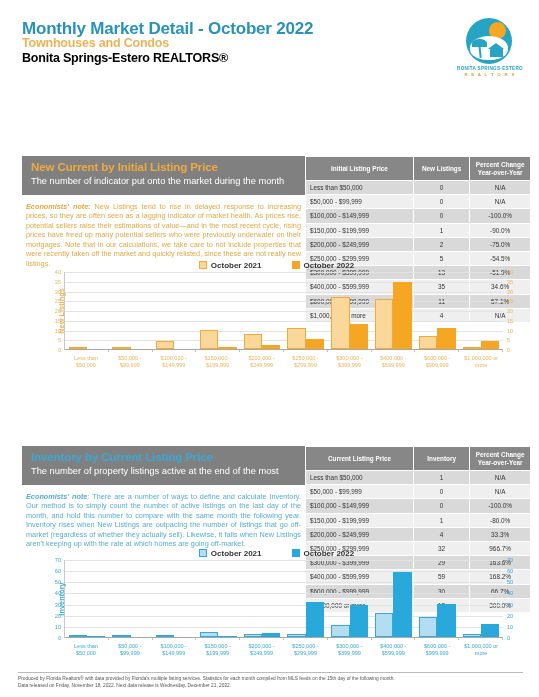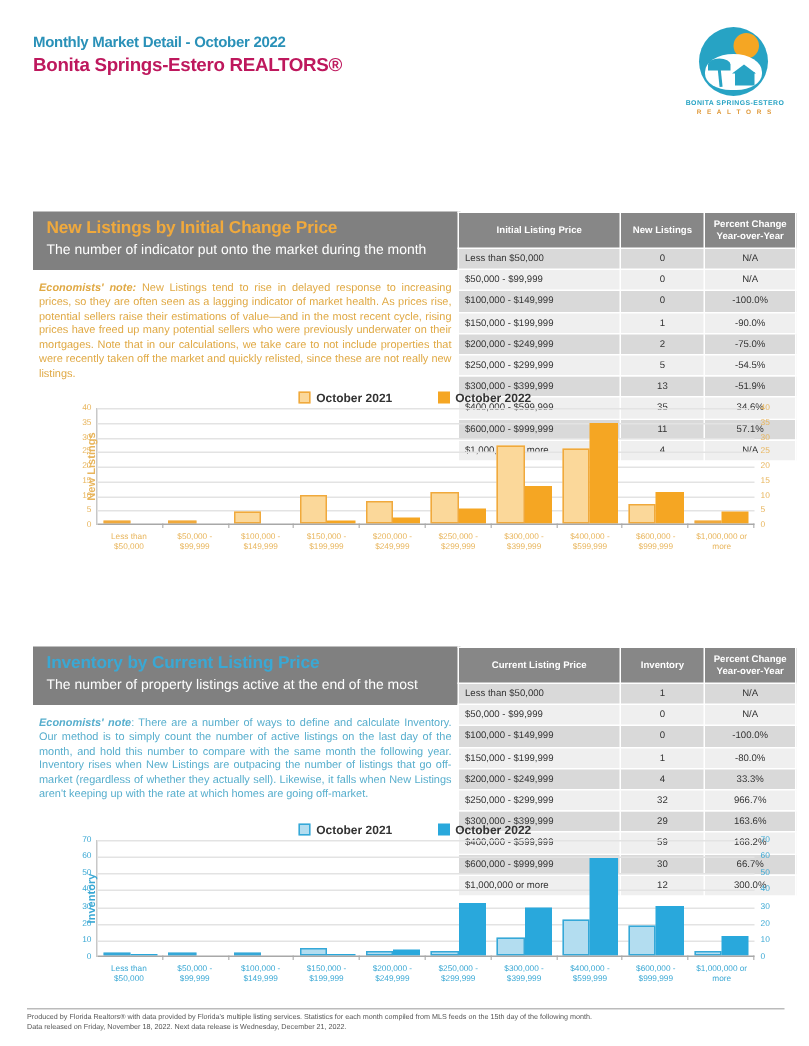--- a/index.html
+++ b/index.html
@@ -7,23 +7,23 @@
     width: 539px; height: 697px;
     background: #ffffff;
     font-family: "Liberation Sans", sans-serif;
     position: relative;
     overflow: hidden;
   }
   .page { position:relative; width:539px; height:697px; padding: 0; }
 
   
   .header { position:relative; padding: 22px 20px 2px 22px; }
-  .h-title { font-size: 10px; color:#2a91b8; font-weight:bold; letter-spacing:-0.2px; line-height:14px; }
+  .h-title { font-size: 17px; color:#2a91b8; font-weight:bold; letter-spacing:-0.2px; line-height:14px; }
   .h-sub   { font-size: 12.5px; color:#e8b45a; font-weight:bold; letter-spacing:-0.2px; line-height:15px; }
-  .h-assoc { font-size: 12.5px; color:#be185d; font-weight:bold; letter-spacing:-0.2px; line-height:15px; }
+  .h-assoc { font-size: 12.5px; color:#000000; font-weight:bold; letter-spacing:-0.2px; line-height:15px; }
   .h-desc  { font-size: 7.2px; color:#222; font-weight:bold; margin-top:2px; }
 
   .logo { position:absolute; right:12px; top:16px; width:74px; height:60px; }
   .logo-circle {
     position:absolute; left:13px; top:2px; width:46px; height:46px;
     border-radius:50%; background:#27a3c4; overflow:hidden;
   }
   .logo-sun { position:absolute; right:6px; top:4px; width:17px; height:17px; border-radius:50%; background:#f5a623; }
   .logo-inner-arc {
     position:absolute; left:4px; top:18px; width:38px; height:24px;
@@ -116,40 +116,41 @@
   .footer-line { font-size:4.8px; color:#555; line-height:6.5px; }
   .footer-rule { border-top:1px solid #bbb; margin-bottom:3px; }
 </style>
 </head>
 <body>
 
 <div class="page">
 
   <div class="header">
     <div class="h-title">Monthly Market Detail - October 2022</div>
+    <div class="h-sub">Townhouses and Condos</div>
     <div class="h-assoc">Bonita Springs-Estero REALTORS®</div>
 
     <div class="logo">
       <div class="logo-circle">
         <div class="logo-sun"></div>
         <div class="logo-inner-arc"></div>
         <div class="logo-roof"></div>
         <div class="logo-house"></div>
         <div class="logo-palm-trunk"></div>
         <div class="logo-palm-top"></div>
       </div>
       <div class="logo-text1">BONITA SPRINGS-ESTERO</div>
       <div class="logo-text2">R E A L T O R S</div>
     </div>
   </div>
 
   <div class="section">
     <div class="left-col" style="top:88px;">
       <div class="banner">
-        <div class="banner-title orange">New Listings by Initial Change Price</div>
+        <div class="banner-title orange">New Current by Initial Listing Price</div>
         <div class="banner-desc">The number of indicator put onto the market during the month</div>
       </div>
       <div class="note orange">
         <b>Economists' note:</b><span> New Listings tend to rise in delayed response to increasing prices, so they are often seen as a lagging indicator of market health. As prices rise, potential sellers raise their estimations of value—and in the most recent cycle, rising prices have freed up many potential sellers who were previously underwater on their mortgages. Note that in our calculations, we take care to not include properties that were recently taken off the market and quickly relisted, since these are not really new listings.</span>
       </div>
     </div>
 
     <table class="data-table" style="top:88px;">
       <thead>
         <tr>

